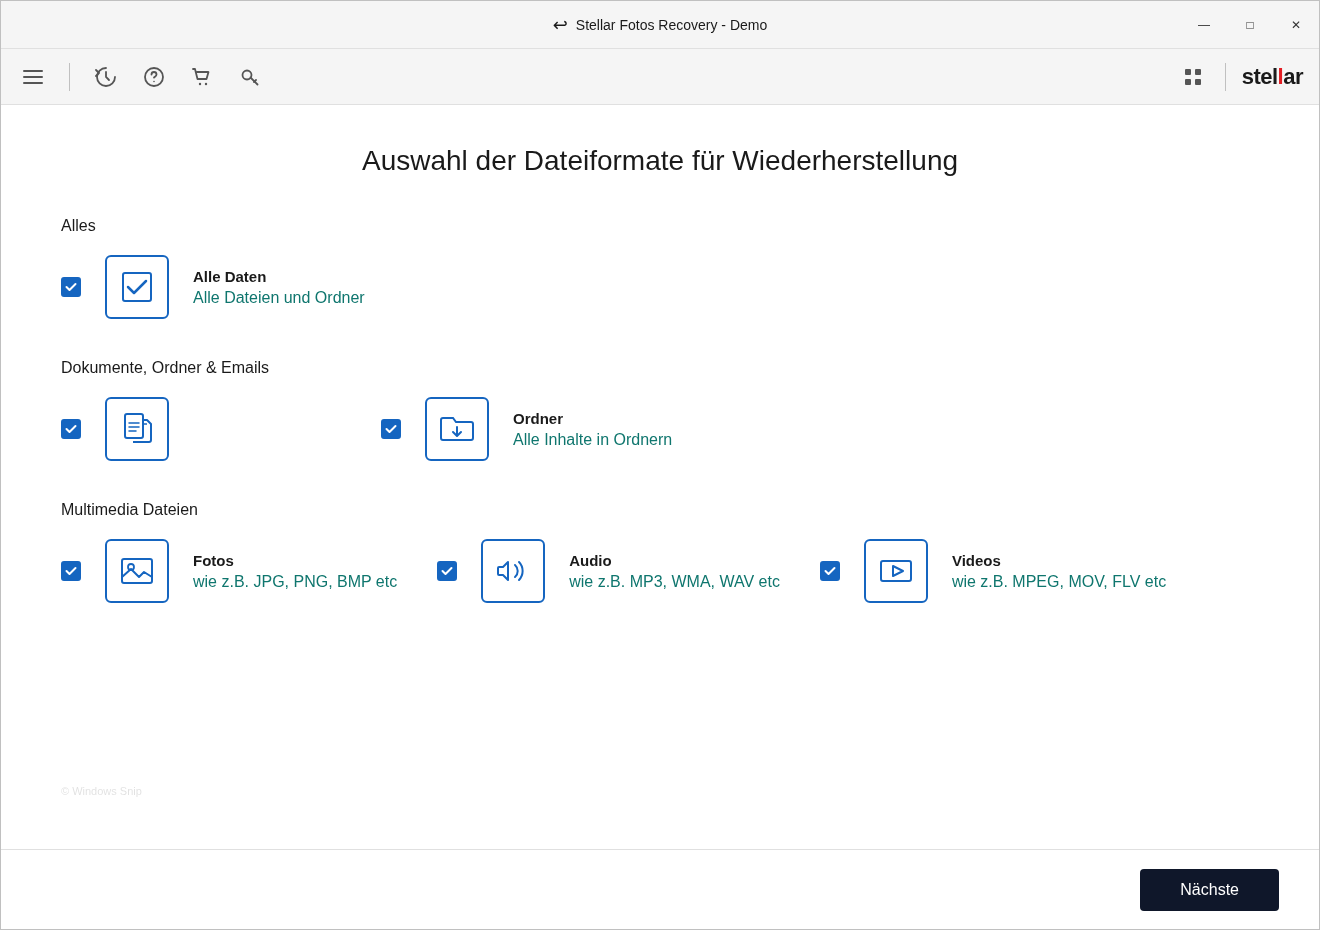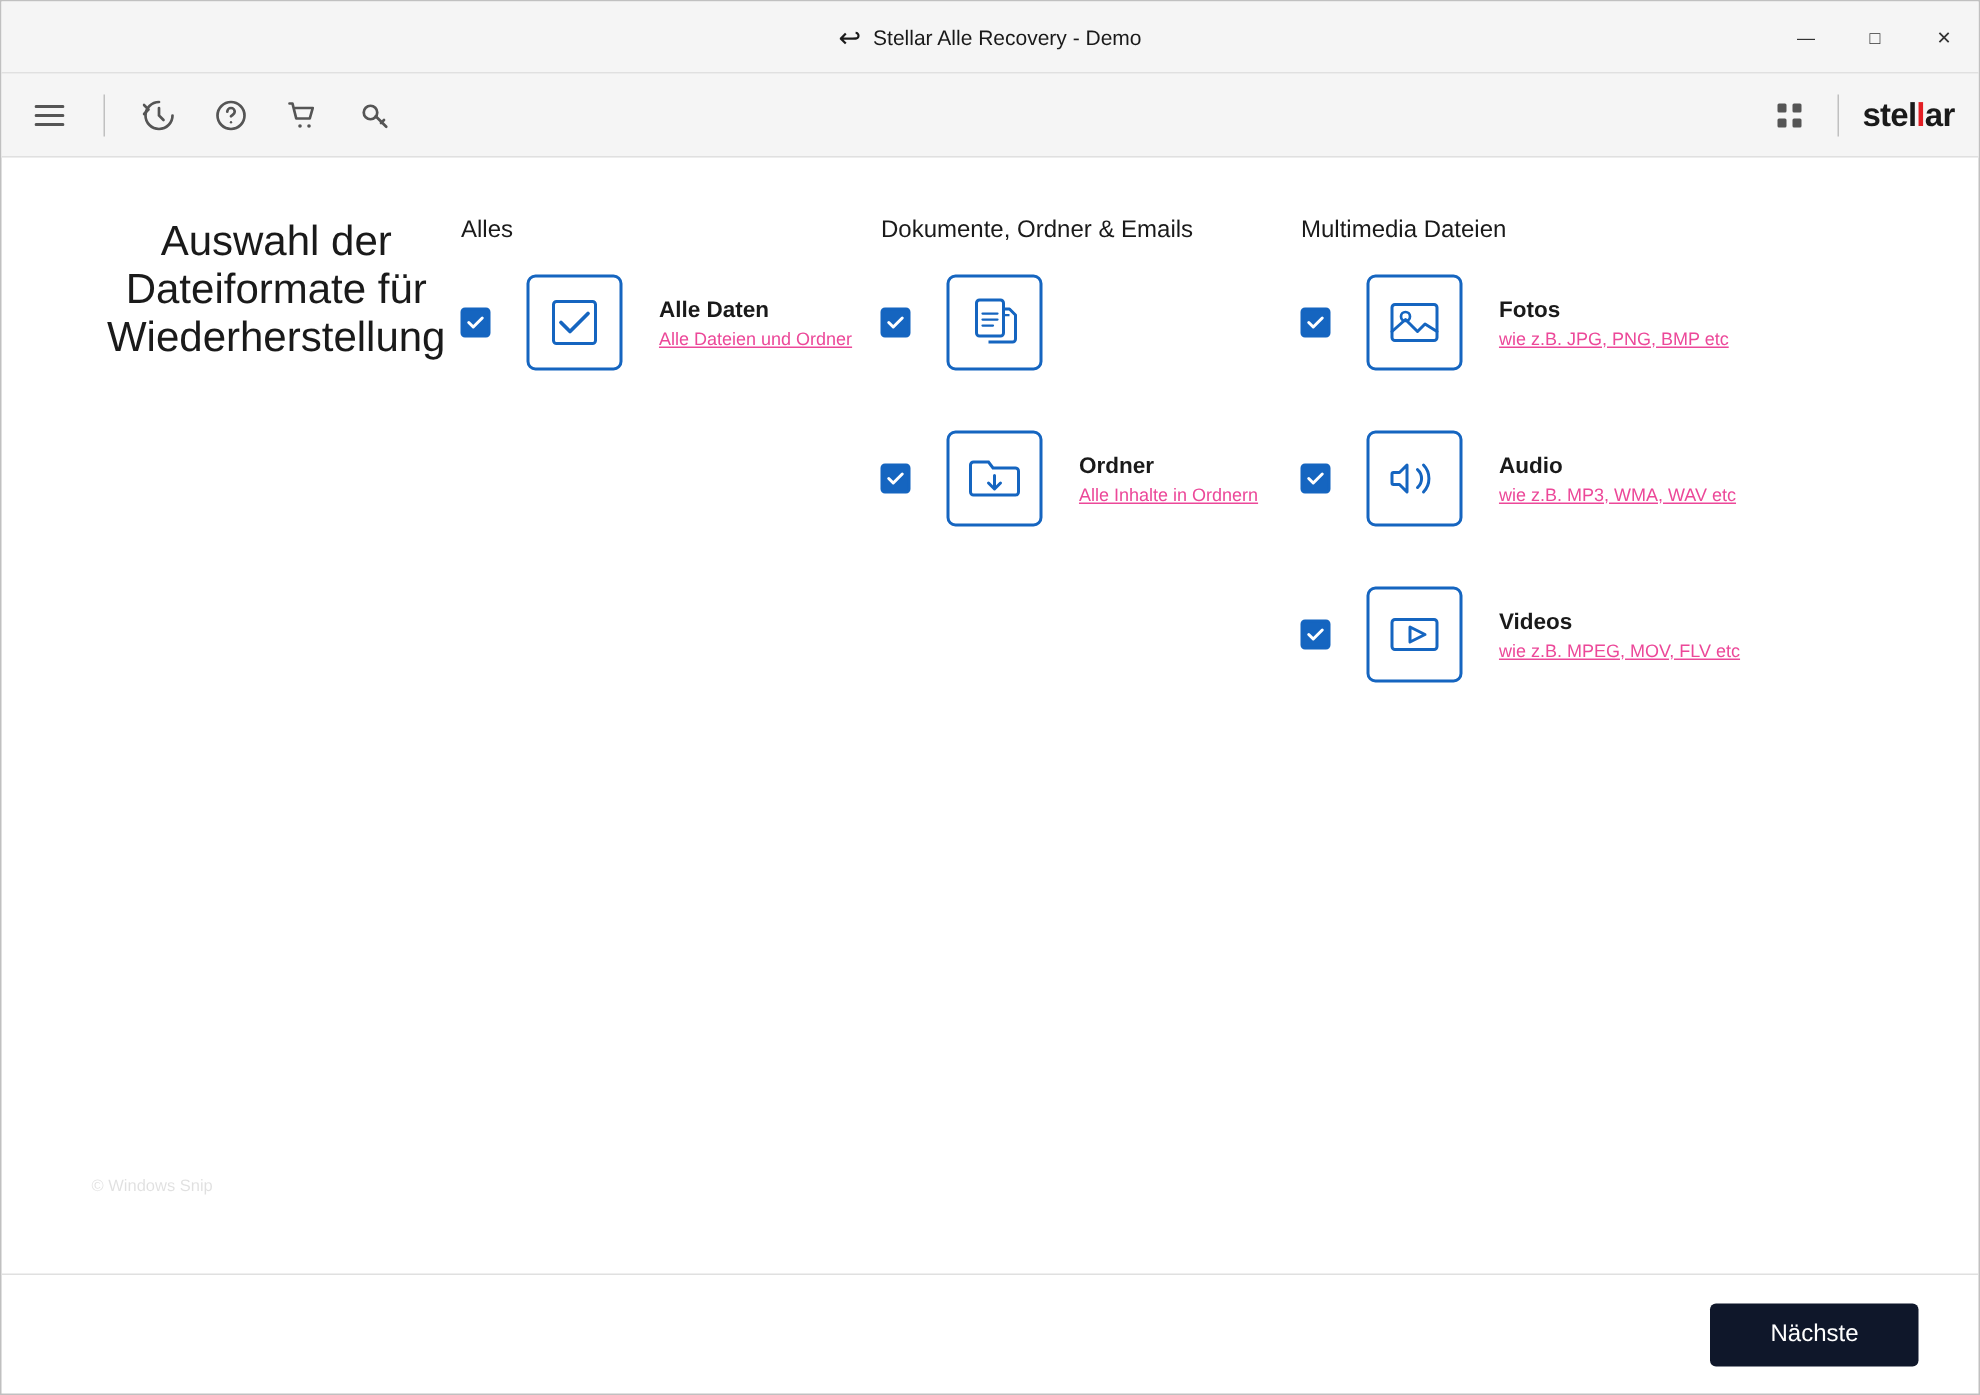--- a/index.html
+++ b/index.html
@@ -104,21 +104,21 @@
     }
     .stellar-logo span {
       color: #e31e24;
     }
     
     .main-content {
       flex: 1;
       padding: 40px 60px 20px 60px;
       overflow-y: auto;
       display: flex;
-      flex-direction: row;
+      flex-direction: column;
     }
     .page-title {
       font-size: 28px;
       font-weight: 400;
       color: #1a1a1a;
       text-align: center;
       margin-bottom: 40px;
     }
     .section {
       margin-bottom: 40px;
@@ -184,23 +184,22 @@
       display: flex;
       flex-direction: column;
       gap: 4px;
     }
     .item-title {
       font-size: 15px;
       font-weight: 600;
       color: #1a1a1a;
     }
     .item-subtitle {
-      font-size: 12px;
-      color: #ec4899;
-      text-decoration: underline;
+      font-size: 16px;
+      color: #0f766e;
     }
     
     .footer {
       height: 80px;
       border-top: 1px solid #e0e0e0;
       display: flex;
       align-items: center;
       justify-content: flex-end;
       padding: 0 40px;
       flex-shrink: 0;
@@ -227,21 +226,21 @@
     }
   </style>
 </head>
 <body>
 
 <div class="window">
 
   <div class="title-bar">
     <div class="title-bar-title">
       <span style="font-size:18px;">↩</span>
-      <span>Stellar Alle Recovery - Demo</span>
+      <span>Stellar Fotos Recovery - Demo</span>
     </div>
     <div class="title-bar-controls">
       <button class="title-btn">—</button>
       <button class="title-btn">□</button>
       <button class="title-btn close">✕</button>
     </div>
   </div>
 
   <div class="toolbar">
     <div class="toolbar-left">

